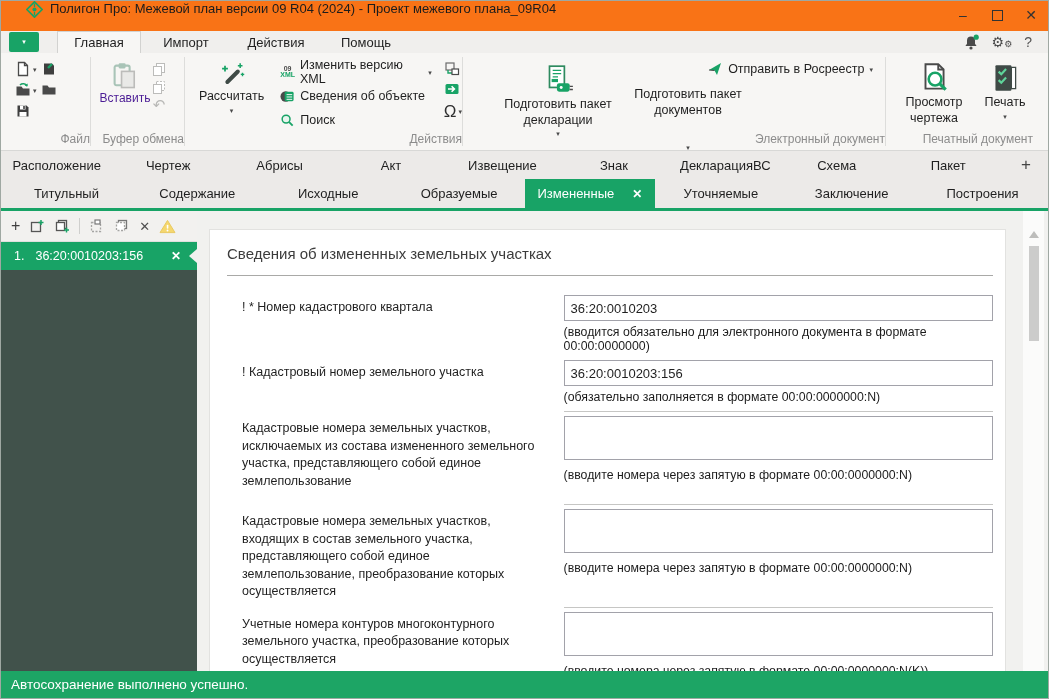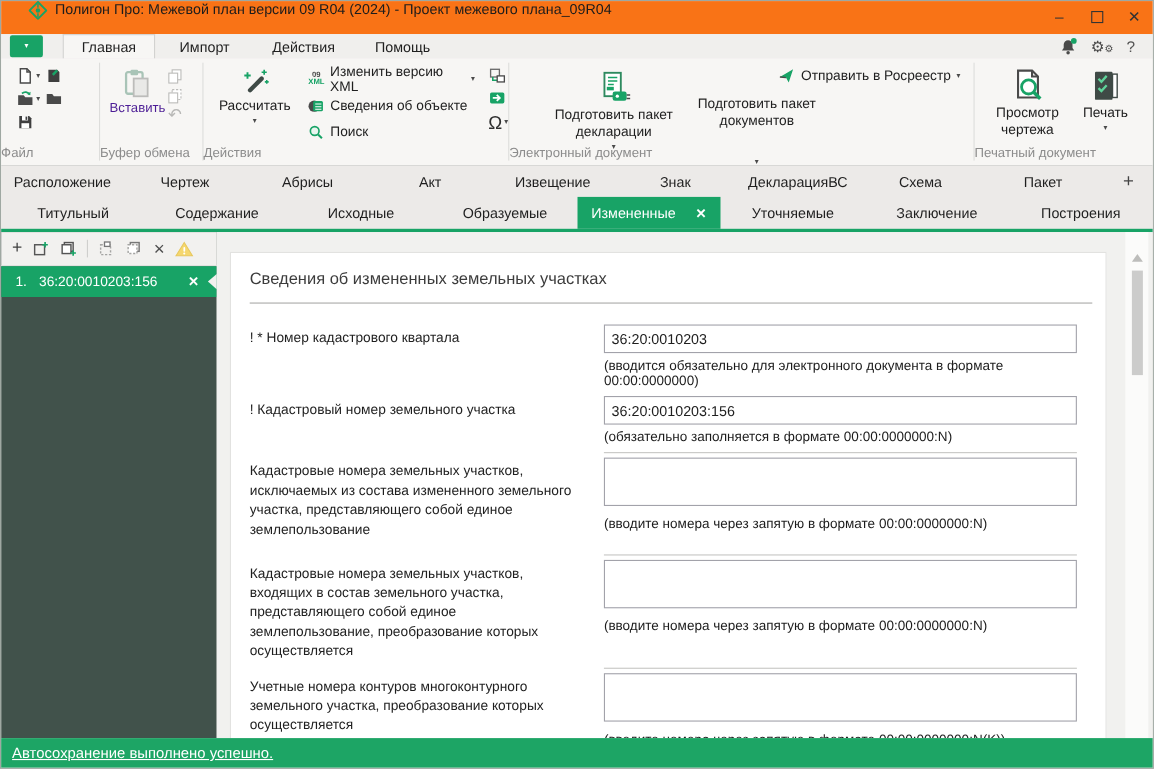--- a/index.html
+++ b/index.html
@@ -22,21 +22,21 @@
   .menu-tab.active { background:#f7f6f4; border:1px solid #d2d2d0; border-bottom:none; width:84px; margin-left:18px; }
   .menubar-right { margin-left:auto; display:flex; align-items:center; gap:12px; margin-right:16px; }
   .bell-wrap { position:relative; width:17px; height:16px; }
   .gears { font-size:14px; color:#4a4a4a; line-height:1; }
   .gears .small-gear { font-size:9px; }
   .help-q { font-size:14px; color:#555; }
 
   
   .ribbon { height:98px; background:#f7f6f4; border-bottom:1px solid #d8d8d6; display:flex; }
   .rgroup { position:relative; display:flex; flex-direction:column; padding-top:6px; }
-  .rgroup-label { position:absolute; bottom:4px; left:0; right:0; text-align:left; font-size:12px; color:#8c8c8c; }
+  .rgroup-label { position:absolute; bottom:4px; left:0; right:0; text-align:right; font-size:12px; color:#8c8c8c; }
   .rsep { width:1px; background:#dddddb; margin:4px 0; }
   .g-file { width:89px; }
   .file-grid { display:grid; grid-template-columns:26px 22px; row-gap:5px; padding-left:14px; padding-top:2px; }
   .fg-cell { display:flex; align-items:center; gap:2px; }
   .caret { font-size:7px; color:#4a4a4a; line-height:1; }
   .g-clip { width:93px; }
   .clip-inner { display:flex; padding-left:8px; }
   .paste-btn { width:52px; display:flex; flex-direction:column; align-items:center; color:#4c1d95; font-size:12px; padding-top:2px; }
   .clip-small { display:flex; flex-direction:column; gap:2px; padding-top:2px; }
   .undo-glyph { font-size:15px; color:#b8b8b6; line-height:1; text-align:center; }
@@ -76,38 +76,38 @@
   .sp-item { position:relative; height:28px; background:#18a366; color:#fff; display:flex; align-items:center; font-size:12.5px; }
   .sp-item .idx { margin-left:13px; }
   .sp-item .lbl { margin-left:11px; }
   .sp-item .item-x { margin-left:auto; margin-right:16px; font-weight:bold; font-size:12px; }
   .sp-notch { position:absolute; right:0; top:50%; transform:translateY(-50%); width:0; height:0; border-top:7px solid transparent; border-bottom:7px solid transparent; border-right:8px solid #f1f1ef; }
 
   .content { position:relative; flex:1; background:#f1f1ef; }
   .card { position:absolute; left:12px; top:18px; width:797px; height:470px; background:#fff; border:1px solid #e2e2e0; padding:15px 12px 0 17px; overflow:hidden; }
   .card-title { font-size:15px; color:#3c3c3c; }
   .card-divider { border-top:1px solid #a9a9a7; margin-top:13px; }
-  .rows { margin-top:19px; }
+  .rows { margin-top:19px;margin-left:15px; }
   .frow { display:flex; }
   .flabel { width:322px; padding:4px 18px 0 0; font-size:12.5px; line-height:1.4; }
   .fcol { width:430px; }
   .fld { width:100%; border:1px solid #a2a2aa; font-family:"Liberation Sans",sans-serif; font-size:13px; color:#1f1f1f; background:#fff; }
   input.fld { height:26px; padding:0 6px; }
   textarea.fld { height:44px; resize:none; padding:3px 7px; }
   .hint { font-size:12.3px; margin-top:4px; color:#1c1c1c; }
   .mb7 { margin-bottom:7px; } .mb14 { margin-bottom:14px; } .mb6 { margin-bottom:6px; } .mb0 { margin-bottom:0; }
   .sep-top .fcol::before { content:""; display:block; border-top:1px solid #c6c6c4; margin-bottom:4px; }
   .sep-top .flabel { padding-top:9px; }
 
   .scrollbar { position:absolute; top:0; bottom:0; right:4px; width:21px; background:#fbfbfa; }
   .sb-arrow { width:0; height:0; margin:20px auto 8px auto; border-left:5px solid transparent; border-right:5px solid transparent; border-bottom:7px solid #bdbdbb; }
   .sb-thumb { width:10px; margin:0 auto; height:95px; background:#cccccb; }
 
   
-  .statusbar { position:absolute; left:0; right:0; bottom:0; height:27px; background:#1da565; color:#fff; font-size:13.5px; display:flex; align-items:center; padding-left:10px;text-decoration:underline; }
+  .statusbar { position:absolute; left:0; right:0; bottom:0; height:27px; background:#1da565; color:#fff; font-size:13.5px; display:flex; align-items:center; padding-left:10px; }
 
   svg { display:block; }
 </style>
 </head>
 <body>
 
 <div class="window">
 
   <div class="titlebar">
     <svg class="app-logo" viewBox="0 0 20 20">

